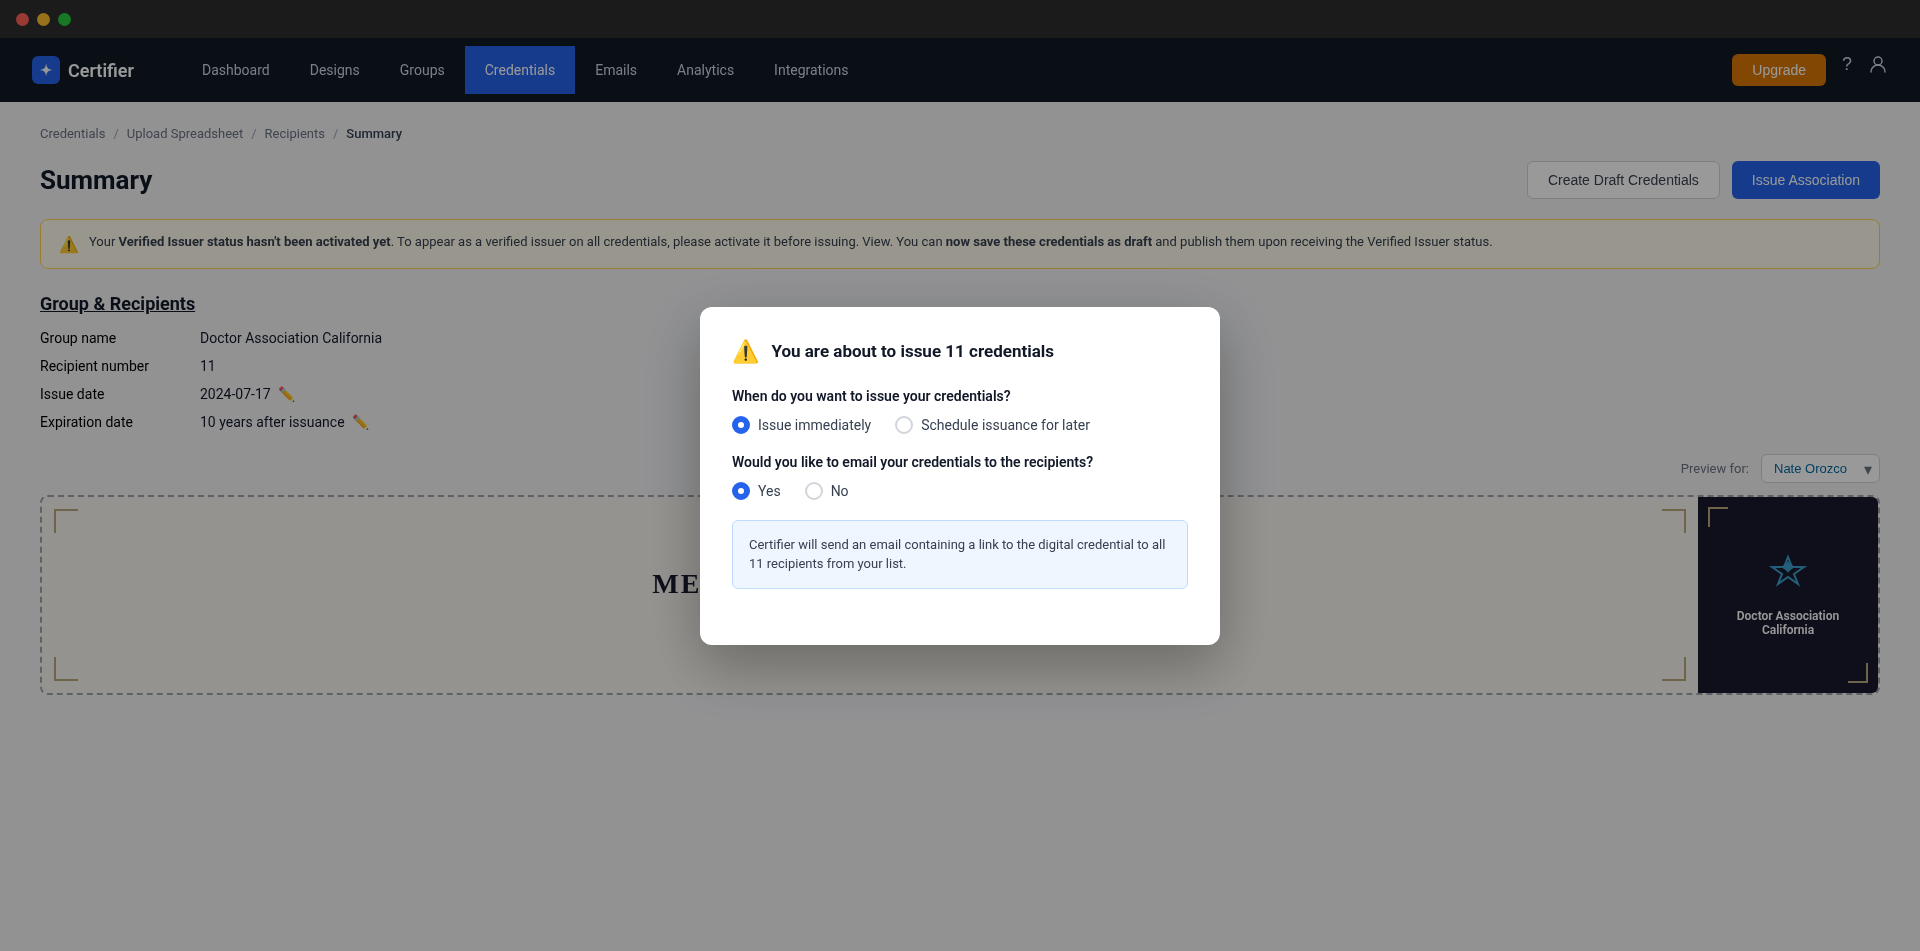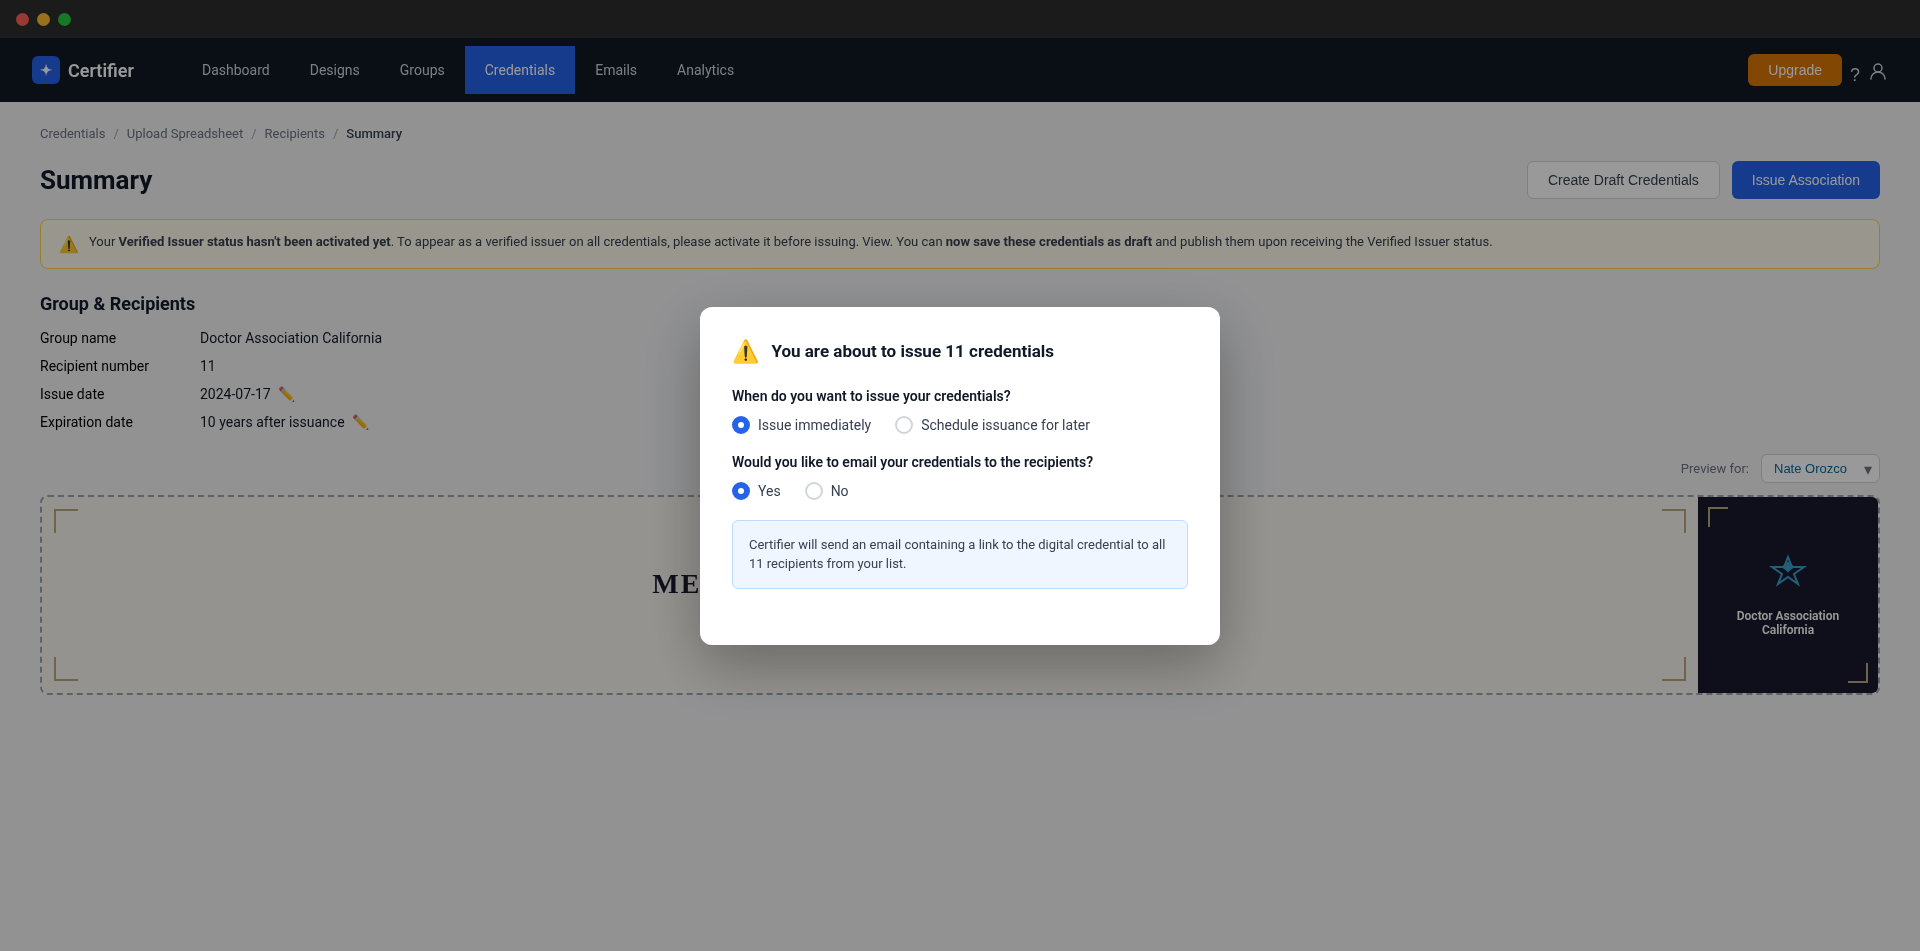--- a/index.html
+++ b/index.html
@@ -64,22 +64,22 @@
       cursor: pointer;
       text-decoration: none;
       position: relative;
     }
     .nav-item.active {
       background: #2563eb;
       color: white;
     }
     .nav-right {
       display: flex;
-      align-items: flex-end;
-      gap: 8px;
+      align-items: flex-start;
+      gap: 16px;
       margin-left: auto;
     }
     .upgrade-btn {
       background: #d97706;
       color: white;
       border: none;
       padding: 8px 20px;
       border-radius: 6px;
       font-size: 14px;
       font-weight: 500;
@@ -165,20 +165,21 @@
       color: #374151;
     }
     .warning-icon { font-size: 16px; flex-shrink: 0; margin-top: 1px; }
 
     
     .section-title {
       font-size: 18px;
       font-weight: 700;
       color: #111827;
       margin-bottom: 16px;
+      text-decoration: underline;
     }
     .info-table { display: flex; flex-direction: column; gap: 12px; }
     .info-row {
       display: flex;
       align-items: center;
       gap: 0;
       font-size: 14px;
     }
     .info-label { color: #000000; width: 160px; }
     .info-value { color: #111827; }
@@ -414,20 +415,21 @@
     <div class="nav-logo-icon">✦</div>
     <span>Certifier</span>
   </div>
   <div class="nav-items">
     <a class="nav-item">Dashboard</a>
     <a class="nav-item">Designs</a>
     <a class="nav-item">Groups</a>
     <a class="nav-item active">Credentials</a>
     <a class="nav-item">Emails</a>
     <a class="nav-item">Analytics</a>
+    <a class="nav-item">Integrations</a>
   </div>
   <div class="nav-right">
     <button class="upgrade-btn">Upgrade</button>
     <button class="nav-icon-btn">?</button>
     <button class="nav-icon-btn">
       <svg width="20" height="20" viewBox="0 0 20 20" fill="none">
         <circle cx="10" cy="7" r="4" stroke="#cbd5e1" stroke-width="1.5"></circle>
         <path d="M3 18c0-4 3.1-7 7-7s7 3 7 7" stroke="#cbd5e1" stroke-width="1.5" stroke-linecap="round"></path>
       </svg>
     </button>

